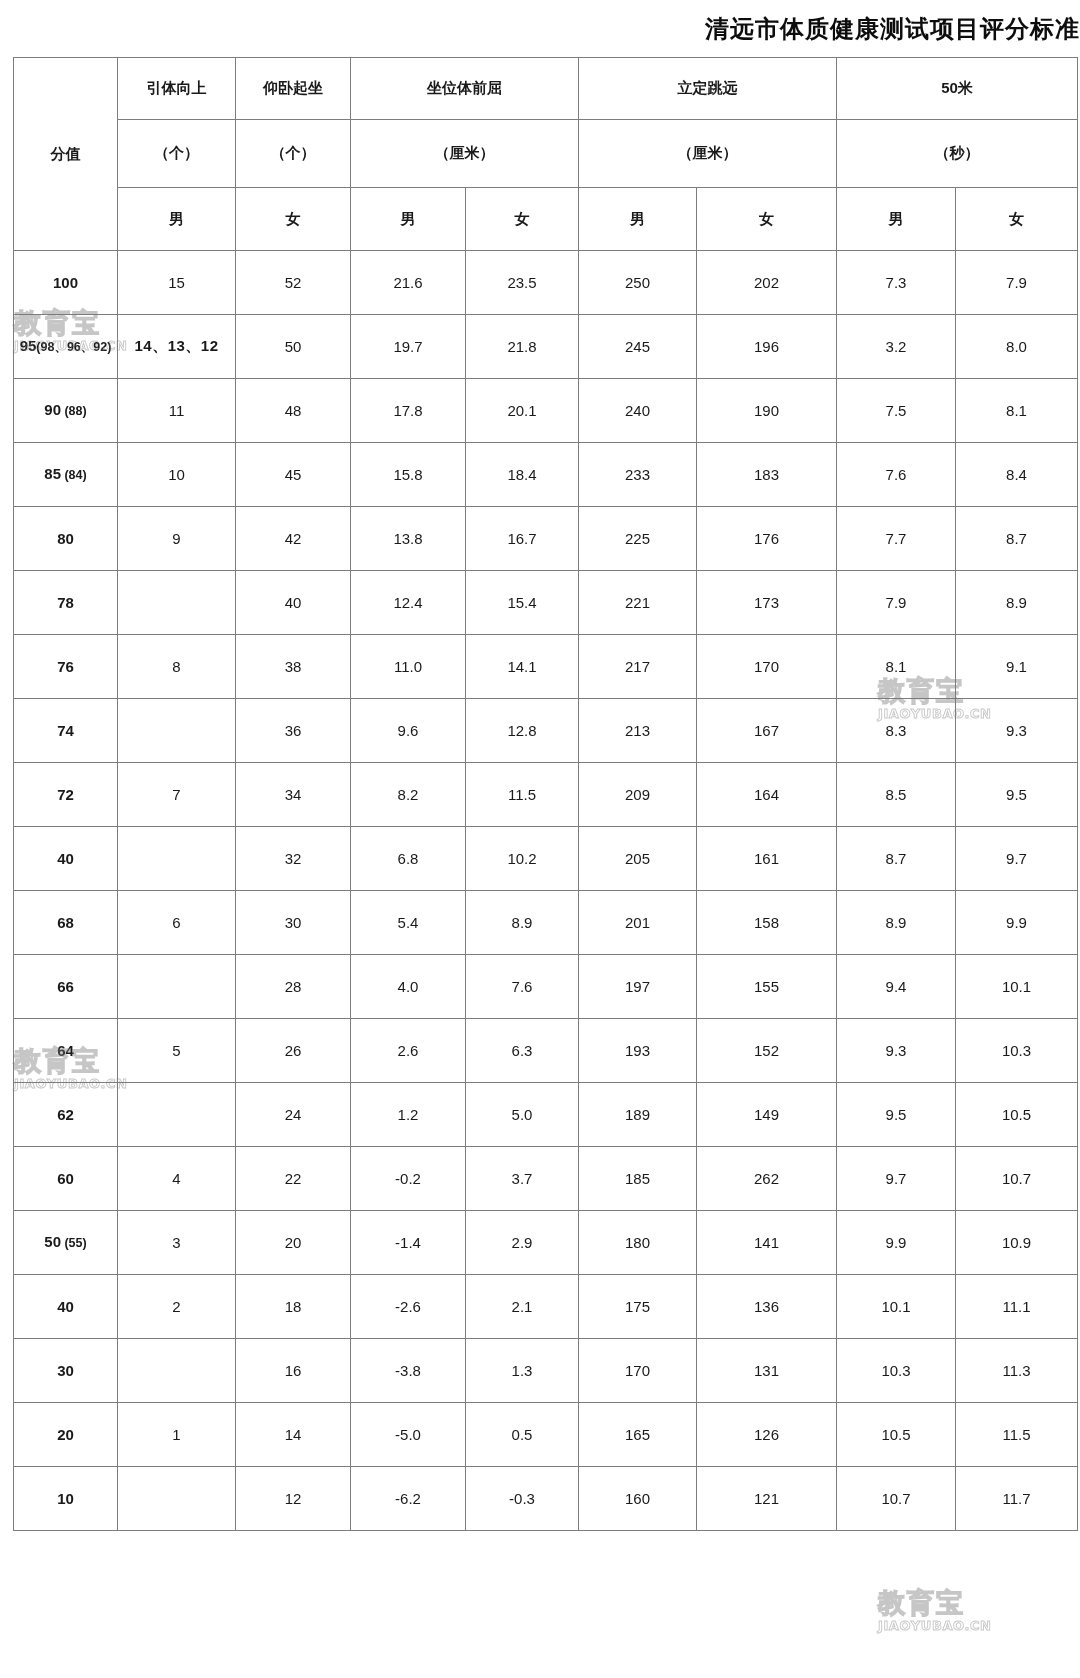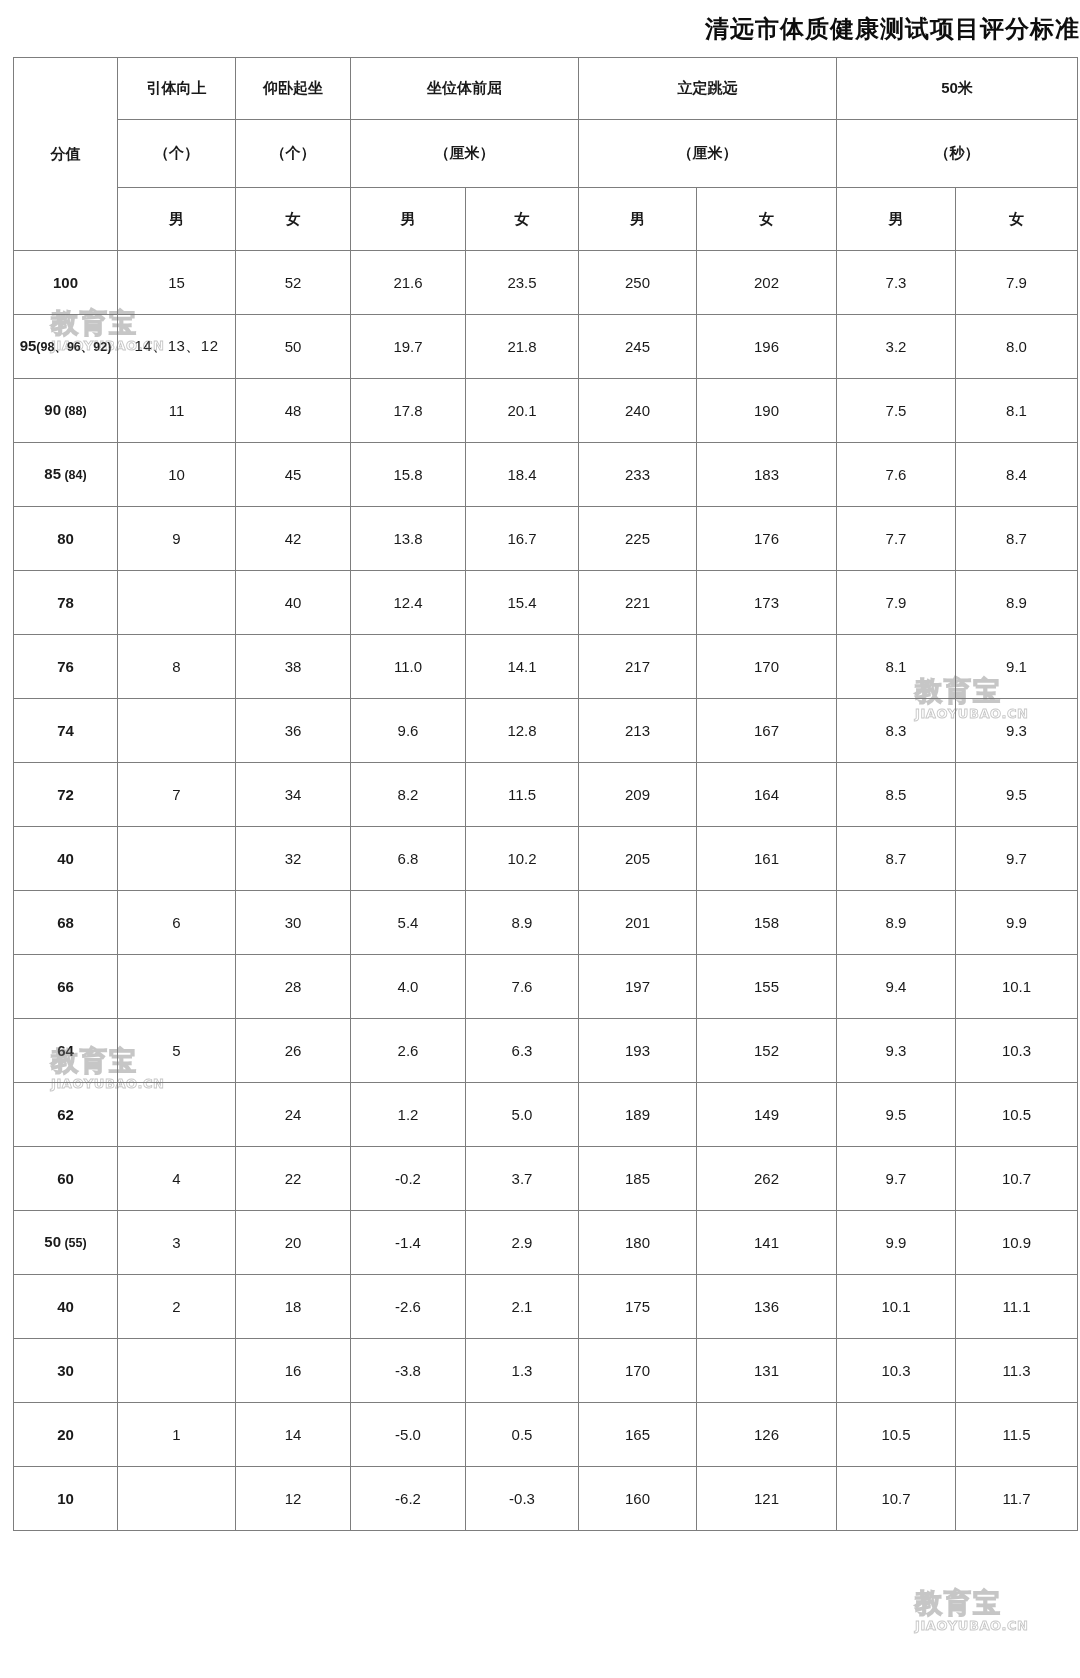--- a/index.html
+++ b/index.html
@@ -100,42 +100,41 @@
     font-size: 15px;
     line-height: 23px;
   }
 
   td.val {
     font-size: 15px;
     font-weight: normal;
     color: #1d1d1d;
   }
   td.val.bold {
-    font-weight: normal;
+    font-weight: bold;
     letter-spacing: 0.5px;
   }
 
   
   col.c-score { width: 104px; }
   col.c-pullup { width: 118px; }
   col.c-situp  { width: 115px; }
   col.c-sitm   { width: 115px; }
   col.c-sitf   { width: 113px; }
   col.c-jumpm  { width: 118px; }
   col.c-jumpf  { width: 140px; }
   col.c-runm   { width: 119px; }
   col.c-runf   { width: 122px; }
 
   
   .wm {
     position: absolute;
     pointer-events: none;
     user-select: none;
     font-family: "DejaVu Sans", "Liberation Sans", sans-serif;
-    margin-left: 37px;
   }
   .wm .wm-cn {
     display: block;
     font-size: 27px;
     font-weight: bold;
     letter-spacing: 2px;
     color: transparent;
     -webkit-text-stroke: 1.4px rgba(120,120,120,0.42);
     line-height: 30px;
   }

